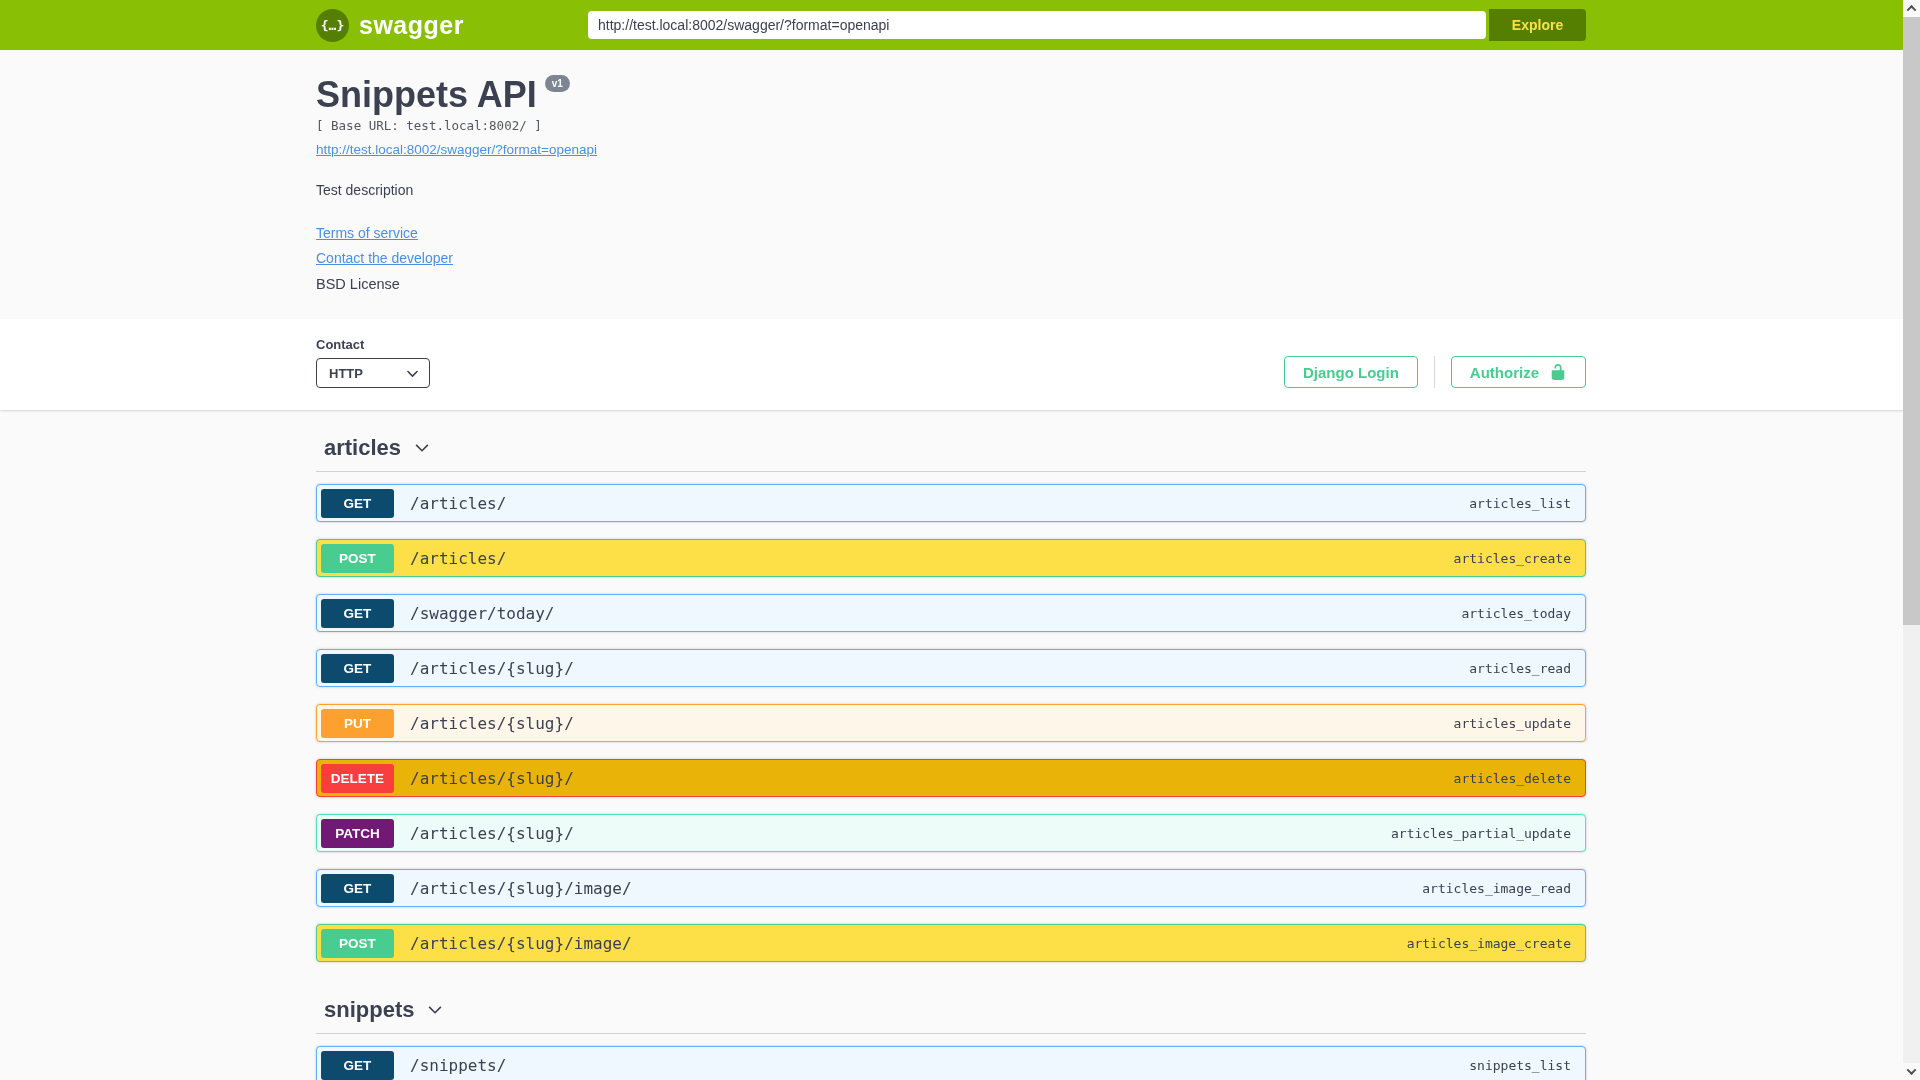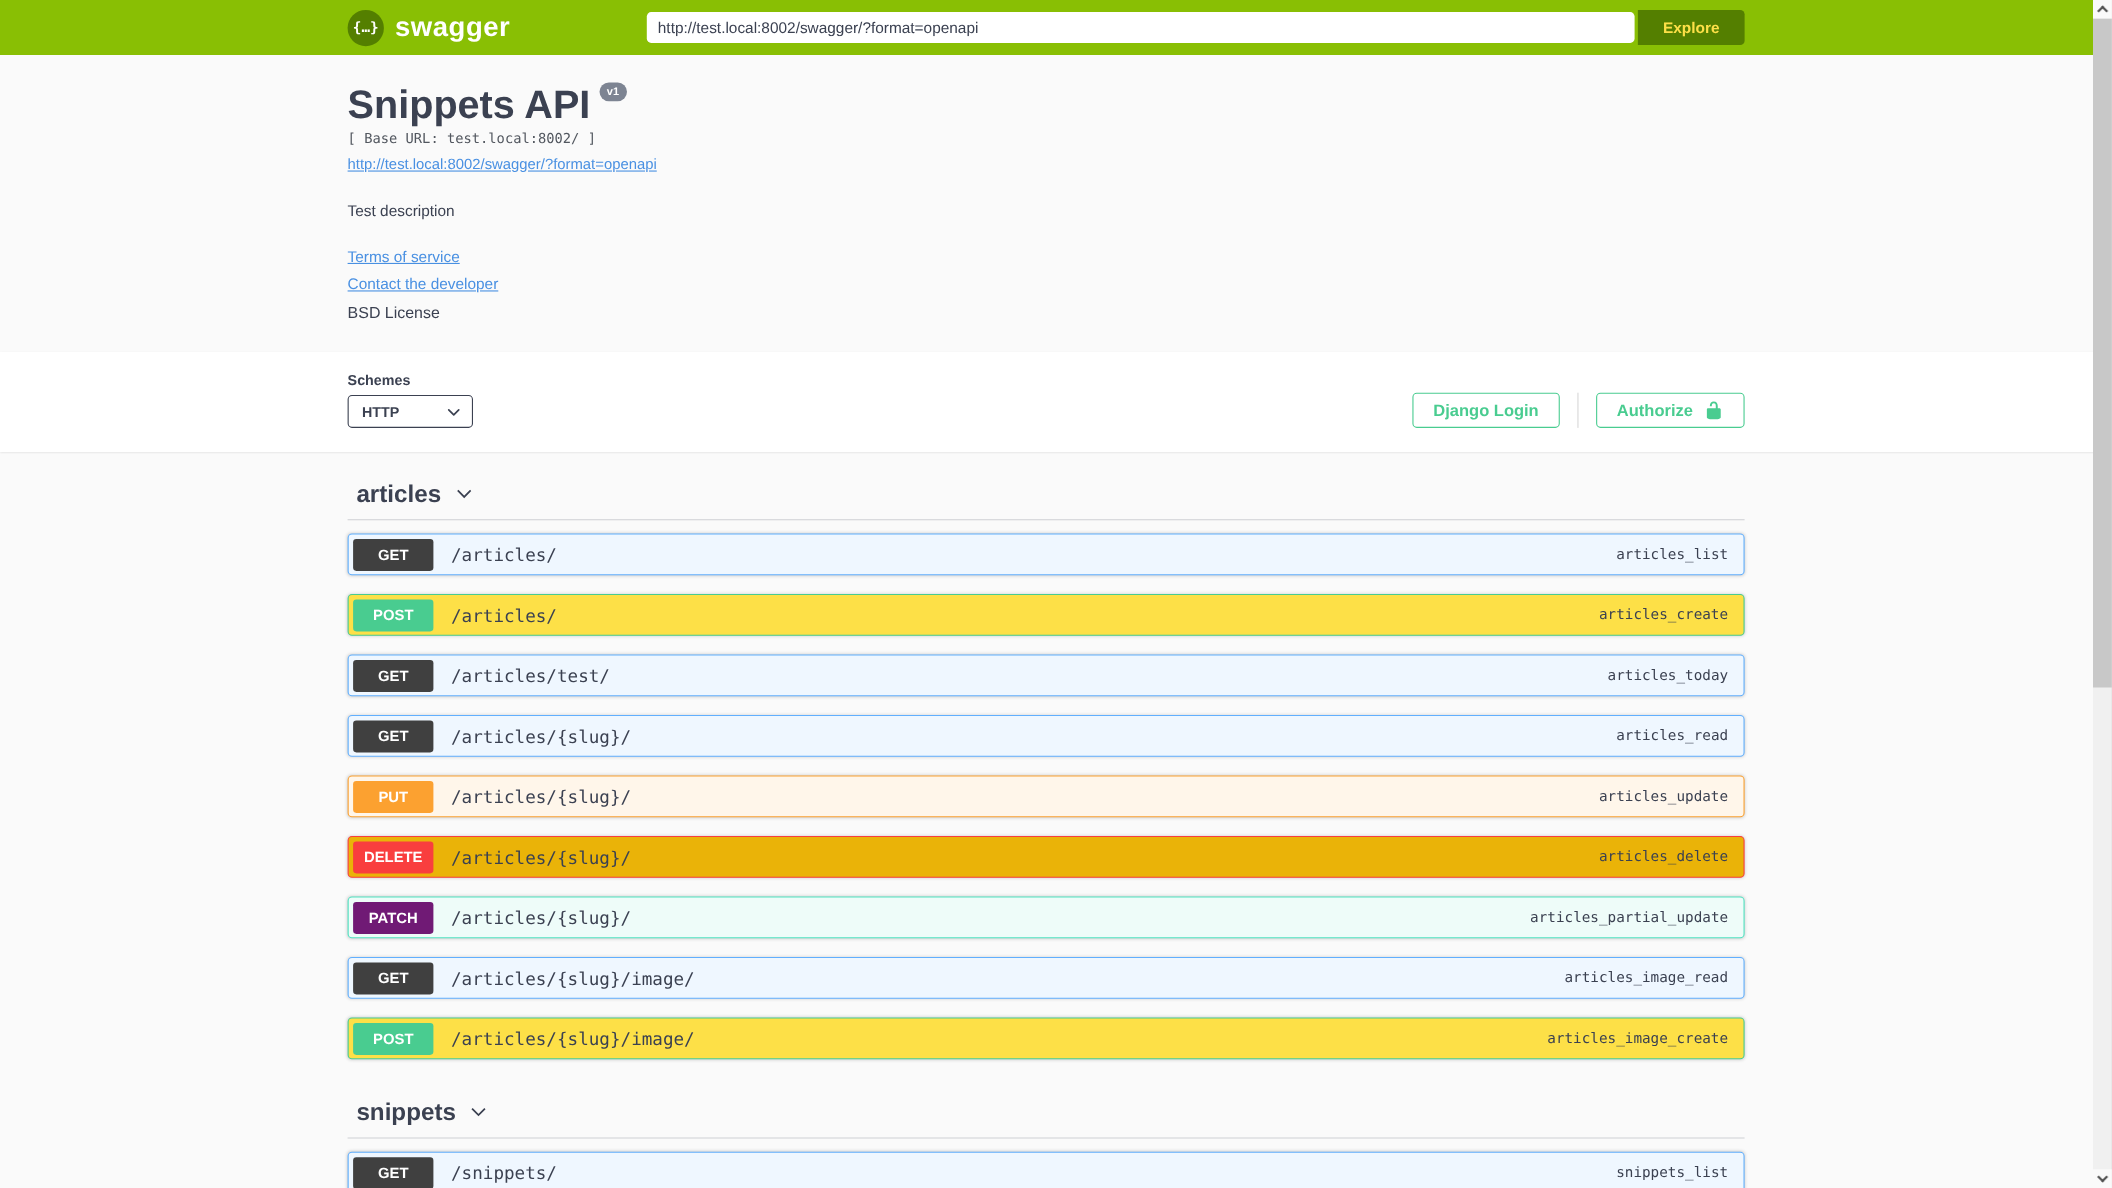--- a/index.html
+++ b/index.html
@@ -88,21 +88,21 @@
   .opblock.get    { background: #eff7ff; border-color: #61affe; }
   .opblock.post   { background: #fde047; border-color: #49cc90; }
   .opblock.put    { background: #fff6ea; border-color: #fca130; }
   .opblock.delete { background: #eab308; border-color: #f93e3e; }
   .opblock.patch  { background: #eefcf9; border-color: #50e3c2; }
   .method-badge {
     min-width: 73px; height: 29px; margin-left: 4px; border-radius: 3px;
     color: #fff; font-weight: bold; font-size: 13.5px;
     display: flex; align-items: center; justify-content: center;
   }
-  .opblock.get    .method-badge { background: #404040; }
+  .opblock.get    .method-badge { background: #0c4a6e; }
   .opblock.post   .method-badge { background: #49cc90; }
   .opblock.put    .method-badge { background: #fca130; }
   .opblock.delete .method-badge { background: #f93e3e; }
   .opblock.patch  .method-badge { background: #701a75; }
   .path { margin-left: 16px; font-family: "DejaVu Sans Mono", monospace; font-size: 16px; color: #3b4151; }
   .op-id { margin-left: auto; margin-right: 14px; font-family: "DejaVu Sans Mono", monospace; font-size: 13px; color: #3b4151; }
 
   
   .scrollbar { position: fixed; top: 0; right: 0; width: 17px; height: 1080px; background: #f0f0f0; z-index: 50; }
   .sb-btn { position: absolute; left: 0; width: 17px; height: 17px; background: #fafafa; display: flex; align-items: center; justify-content: center; cursor: pointer; }
@@ -138,21 +138,21 @@
   <a class="spec-link">http://test.local:8002/swagger/?format=openapi</a>
   <div class="description">Test description</div>
   <div class="terms"><a class="info-link">Terms of service</a></div>
   <div class="contact"><a class="info-link">Contact the developer</a></div>
   <div class="license">BSD License</div>
 </section>
 
 <section class="scheme-container">
   <div class="content-col scheme-row">
     <div>
-      <div class="schemes-label">Schemes</div>
+      <div class="schemes-label">Contact</div>
       <div class="schemes-select">
         <span>HTTP</span>
         <svg width="13" height="13" viewBox="0 0 20 20">
           <path d="M3 7 L10 14 L17 7" fill="none" stroke="#3b4151" stroke-width="2.4" stroke-linecap="round" stroke-linejoin="round"></path>
         </svg>
       </div>
     </div>
     <div class="auth-wrapper">
       <button class="btn-outline-green">
         <span>Django Login</span>
@@ -182,21 +182,21 @@
           <span class="path">/articles/</span>
           <span class="op-id">articles_list</span>
         </div>
         <div class="opblock post">
           <span class="method-badge">POST</span>
           <span class="path">/articles/</span>
           <span class="op-id">articles_create</span>
         </div>
         <div class="opblock get">
           <span class="method-badge">GET</span>
-          <span class="path">/articles/test/</span>
+          <span class="path">/swagger/today/</span>
           <span class="op-id">articles_today</span>
         </div>
         <div class="opblock get">
           <span class="method-badge">GET</span>
           <span class="path">/articles/{slug}/</span>
           <span class="op-id">articles_read</span>
         </div>
         <div class="opblock put">
           <span class="method-badge">PUT</span>
           <span class="path">/articles/{slug}/</span>

